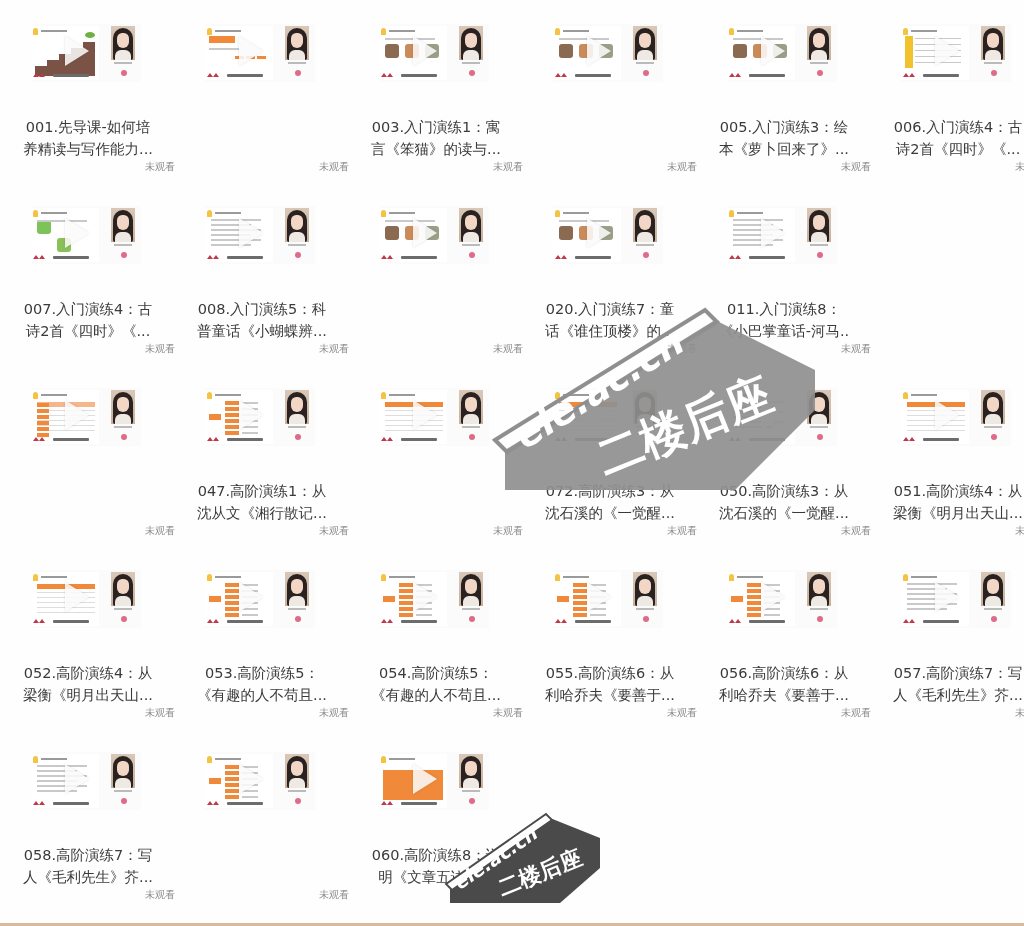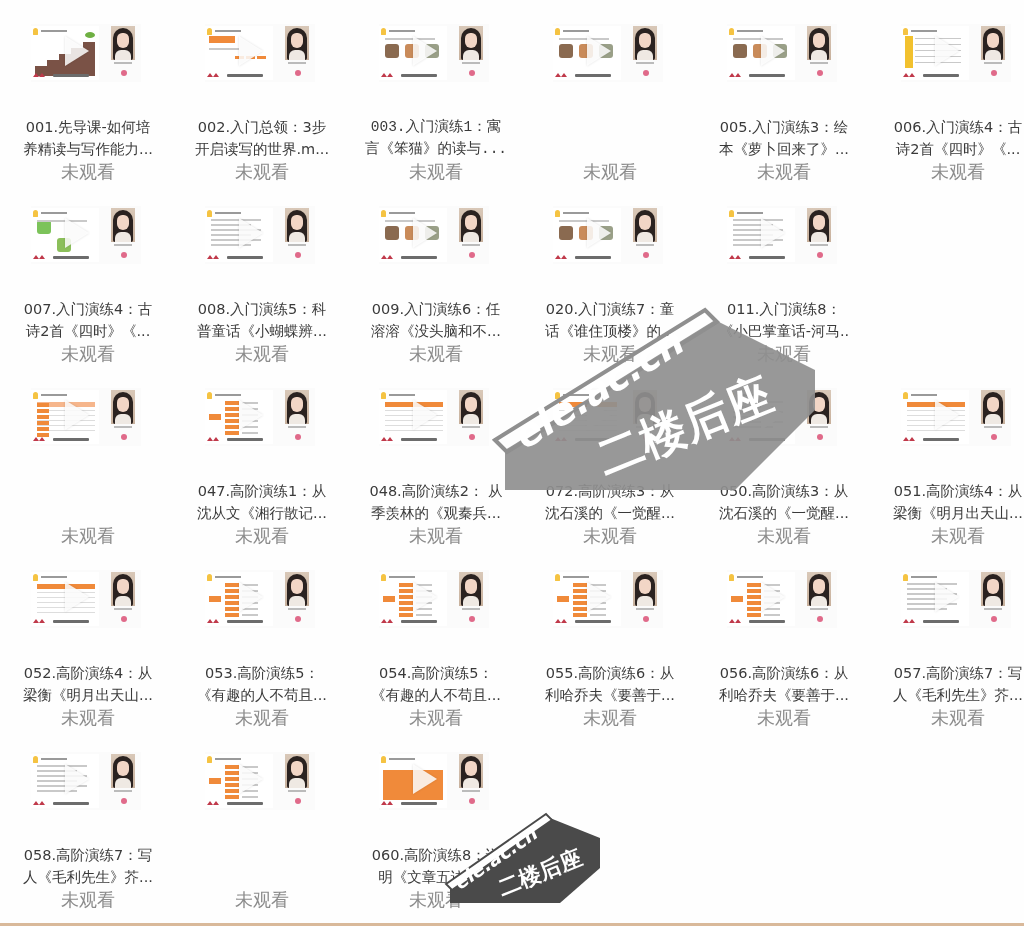--- a/index.html
+++ b/index.html
@@ -42,22 +42,22 @@
       border-top: 15px solid transparent; border-bottom: 15px solid transparent;
       border-left: 24px solid rgba(255,255,255,0.85);
       filter: drop-shadow(0 0 1px rgba(0,0,0,0.15));
     }
     .title {
       position: absolute; left: 4px; top: 114px; width: 166px;
       font-size: 14.5px; line-height: 22px; color: #3a3a3a; text-align: center;
     }
     .title span { display:block; white-space: nowrap; overflow: hidden; }
     .status {
-      position: absolute; left: 0; top: 158px; width: 174px; text-align: center;
-      font-size: 18px; color: #8c8c8c;
+      position: absolute; left: 0; top: 158px; width: 174px; text-align: right;
+      font-size: 10px; color: #8c8c8c;
     }
     .bottom-line { position:absolute; left:0; top:923px; width:1024px; height:3px; background:#d9b99a; }
 
     
     .wm { position:absolute; pointer-events:none; }
     .wm-big { left: 485px; top: 300px; width: 360px; height: 200px; }
     .wm-small { left: 440px; top: 808px; width: 170px; height: 100px; }
   </style>
 </head>
 <body>
@@ -107,27 +107,23 @@
         </div>
         <div class="portrait">
           <div class="hair"></div>
           <div class="face"></div>
           <div class="neck"></div>
         </div>
         <div class="caption-tiny"></div>
         <div class="flower"></div>
         <div class="play"></div>
       </div>
-      <div class="title">
-        <span>002.入门总领：3步</span>
-        <span>开启读写的世界.m...</span>
-      </div>
-      <div class="status">未观看</div>
-    </div>
-    <div class="cell" style="left: 349px; top: 2px; font-family: Liberation Mono, monospace;">
+      <div class="status">未观看</div>
+    </div>
+    <div class="cell" style="left: 349px; top: 2px;">
       <div class="thumb">
         <div class="slide">
           <div class="bulb"></div>
           <div class="hdr"></div>
           <div class="box" style="left:6px;top:18px;width:14px;height:14px;background:#8a6a50;border-radius:3px"></div>
           <div class="box" style="left:26px;top:18px;width:14px;height:14px;background:#c98b5a;border-radius:3px"></div>
           <div class="box" style="left:46px;top:18px;width:14px;height:14px;background:#9aa088;border-radius:3px"></div>
           <div class="line" style="left:6px;top:12px;width:50px"></div>
           <div class="logo"></div>
           <div class="bar"></div>
@@ -294,24 +290,20 @@
           <div class="bar"></div>
         </div>
         <div class="portrait">
           <div class="hair"></div>
           <div class="face"></div>
           <div class="neck"></div>
         </div>
         <div class="caption-tiny"></div>
         <div class="flower"></div>
         <div class="play"></div>
-      </div>
-      <div class="title">
-        <span>009.入门演练6：任</span>
-        <span>溶溶《没头脑和不...</span>
       </div>
       <div class="status">未观看</div>
     </div>
     <div class="cell" style="left: 523px; top: 184px;">
       <div class="thumb">
         <div class="slide">
           <div class="bulb"></div>
           <div class="hdr"></div>
           <div class="box" style="left:6px;top:18px;width:14px;height:14px;background:#8a6a50;border-radius:3px"></div>
           <div class="box" style="left:26px;top:18px;width:14px;height:14px;background:#c98b5a;border-radius:3px"></div>
@@ -446,24 +438,20 @@
           <div class="bar"></div>
         </div>
         <div class="portrait">
           <div class="hair"></div>
           <div class="face"></div>
           <div class="neck"></div>
         </div>
         <div class="caption-tiny"></div>
         <div class="flower"></div>
         <div class="play"></div>
-      </div>
-      <div class="title">
-        <span>048.高阶演练2： 从</span>
-        <span>季羡林的《观秦兵...</span>
       </div>
       <div class="status">未观看</div>
     </div>
     <div class="cell" style="left: 523px; top: 366px;">
       <div class="thumb">
         <div class="slide">
           <div class="bulb"></div>
           <div class="hdr"></div>
           <div class="box" style="left:6px;top:12px;width:58px;height:5px;background:#f08a3a"></div>
           <div class="line" style="left:6px;top:20px;width:58px;height:1px;background:#ddd"></div>

